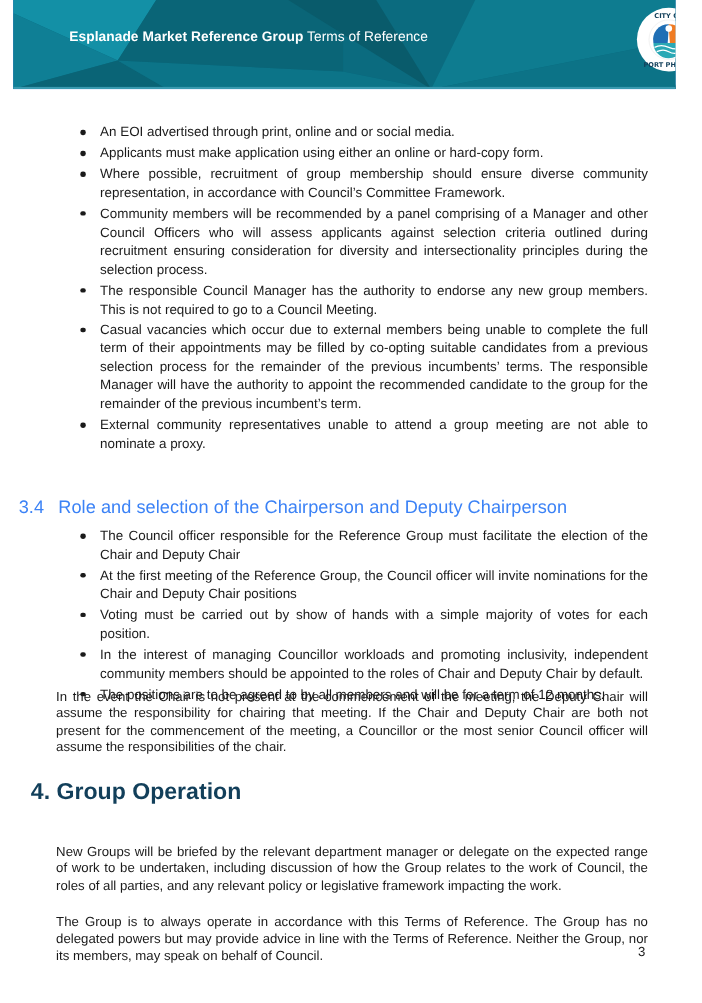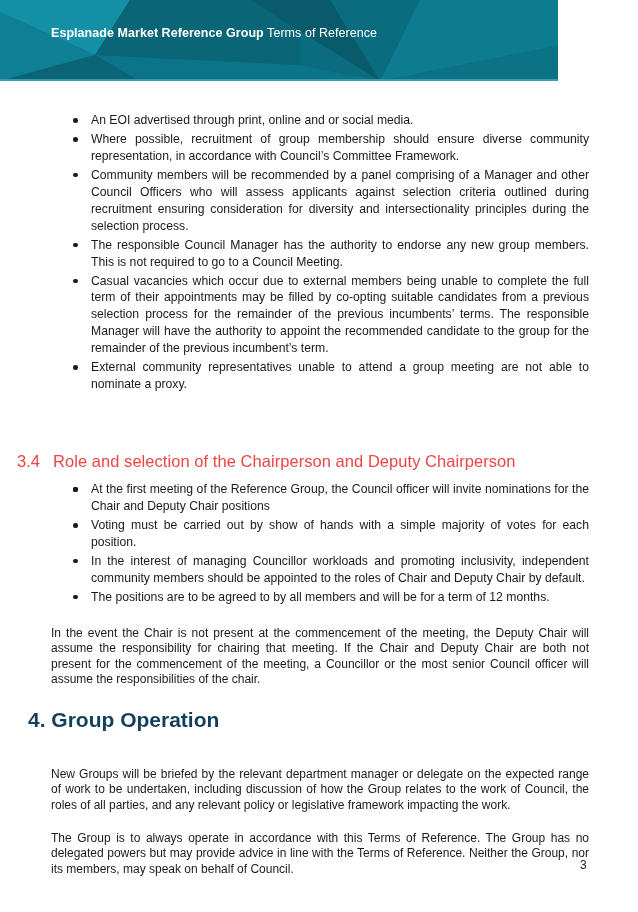--- a/index.html
+++ b/index.html
@@ -1,20 +1,20 @@
 <!DOCTYPE html>
 <html><head>
   <meta charset="utf-8">
   <style>
     * { box-sizing: border-box; margin: 0; padding: 0; }
     html, body { width: 638px; height: 912px; background: #ffffff; overflow: hidden; }
     body { font-family: "Liberation Sans", sans-serif; color: #1a1a1a; position: relative; }
 
     .header {
-      position: absolute; left: 0; top: 0; width: 558px; height: 81px;
+      position: absolute; left: 12px; top: 0; width: 602px; height: 81px;
       background: #3b82f6; overflow: hidden;
     }
     .header svg.bg { position: absolute; left: 0; top: 0; }
     .header-title {
       position: absolute; left: 51px; top: 26px; font-size: 12.5px; color: #ffffff;
       white-space: nowrap; letter-spacing: 0.05px;
     }
     .header-title b { font-weight: bold; }
     .header-rule { position: absolute; left: 0; top: 79px; width: 638px; height: 2px; background: #3a9ab0; }
     .logo { position: absolute; left: 566px; top: 6px; width: 60px; height: 60px; }
@@ -24,21 +24,21 @@
     ul.bullets { list-style: none; margin-left: 73px; width: 516px; }
     ul.bullets li {
       position: relative; padding-left: 18px; font-size: 12.2px; line-height: 16.9px;
       text-align: justify; margin-bottom: 2.1px;
     }
     ul.bullets li .dot {
       position: absolute; left: 0; top: 6px; width: 4.5px; height: 4.5px; border-radius: 50%; background: #1a1a1a;
     }
 
     .h2 {
-      position: absolute; left: 17px; font-size: 16.5px; color: #ef4444; font-weight: normal;
+      position: absolute; left: 17px; font-size: 16.5px; color: #3b82f6; font-weight: normal;
       white-space: nowrap; letter-spacing: 0.05px;
     }
     .h2 .num { display: inline-block; width: 36px; }
 
     .para {
       position: absolute; left: 51px; width: 538px; font-size: 12px; line-height: 15.3px;
       text-align: justify;
     }
 
     .h1 {
@@ -79,35 +79,36 @@
     <circle cx="30" cy="20" r="3" fill="#ffffff"></circle>
     <text x="30" y="10" font-size="6" font-family="DejaVu Sans, sans-serif" font-weight="bold" fill="#123f5a" text-anchor="middle">CITY OF</text>
     <text x="30" y="55" font-size="6" font-family="DejaVu Sans, sans-serif" font-weight="bold" fill="#123f5a" text-anchor="middle">PORT PHILLIP</text>
   </svg>
   <div class="header-rule"></div>
 </div>
 
 <div class="content">
   <ul class="bullets">
     <li><span class="dot"></span><span>An EOI advertised through print, online and or social media.</span></li>
+    <li><span class="dot"></span><span>Applicants must make application using either an online or hard-copy form.</span></li>
     <li><span class="dot"></span><span>Where possible, recruitment of group membership should ensure diverse community representation, in accordance with Council’s Committee Framework.</span></li>
     <li><span class="dot"></span><span>Community members will be recommended by a panel comprising of a Manager and other Council Officers who will assess applicants against selection criteria outlined during recruitment ensuring consideration for diversity and intersectionality principles during the selection process.</span></li>
     <li><span class="dot"></span><span>The responsible Council Manager has the authority to endorse any new group members. This is not required to go to a Council Meeting.</span></li>
     <li><span class="dot"></span><span>Casual vacancies which occur due to external members being unable to complete the full term of their appointments may be filled by co-opting suitable candidates from a previous selection process for the remainder of the previous incumbents’ terms. The responsible Manager will have the authority to appoint the recommended candidate to the group for the remainder of the previous incumbent’s term.</span></li>
     <li><span class="dot"></span><span>External community representatives unable to attend a group meeting are not able to nominate a proxy.</span></li>
   </ul>
 </div>
 
 <div class="h2" style="top:452px;">
   <span class="num">3.4</span><span>Role and selection of the Chairperson and Deputy Chairperson</span>
 </div>
 
 <div class="content" style="top:479px;">
   <ul class="bullets">
-    <li><span class="dot"></span></li>
+    <li><span class="dot"></span><span>The Council officer responsible for the Reference Group must facilitate the election of the Chair and Deputy Chair</span></li>
     <li><span class="dot"></span><span>At the first meeting of the Reference Group, the Council officer will invite nominations for the Chair and Deputy Chair positions</span></li>
     <li><span class="dot"></span><span>Voting must be carried out by show of hands with a simple majority of votes for each position.</span></li>
     <li><span class="dot"></span><span>In the interest of managing Councillor workloads and promoting inclusivity, independent community members should be appointed to the roles of Chair and Deputy Chair by default.</span></li>
     <li><span class="dot"></span><span>The positions are to be agreed to by all members and will be for a term of 12 months.</span></li>
   </ul>
 </div>
 
 <p class="para" style="top:626px;">In the event the Chair is not present at the commencement of the meeting, the Deputy Chair will assume the responsibility for chairing that meeting. If the Chair and Deputy Chair are both not present for the commencement of the meeting, a Councillor or the most senior Council officer will assume the responsibilities of the chair.</p>
 
 <div class="h1" style="top:708px;text-align:center;">4. Group Operation</div>

